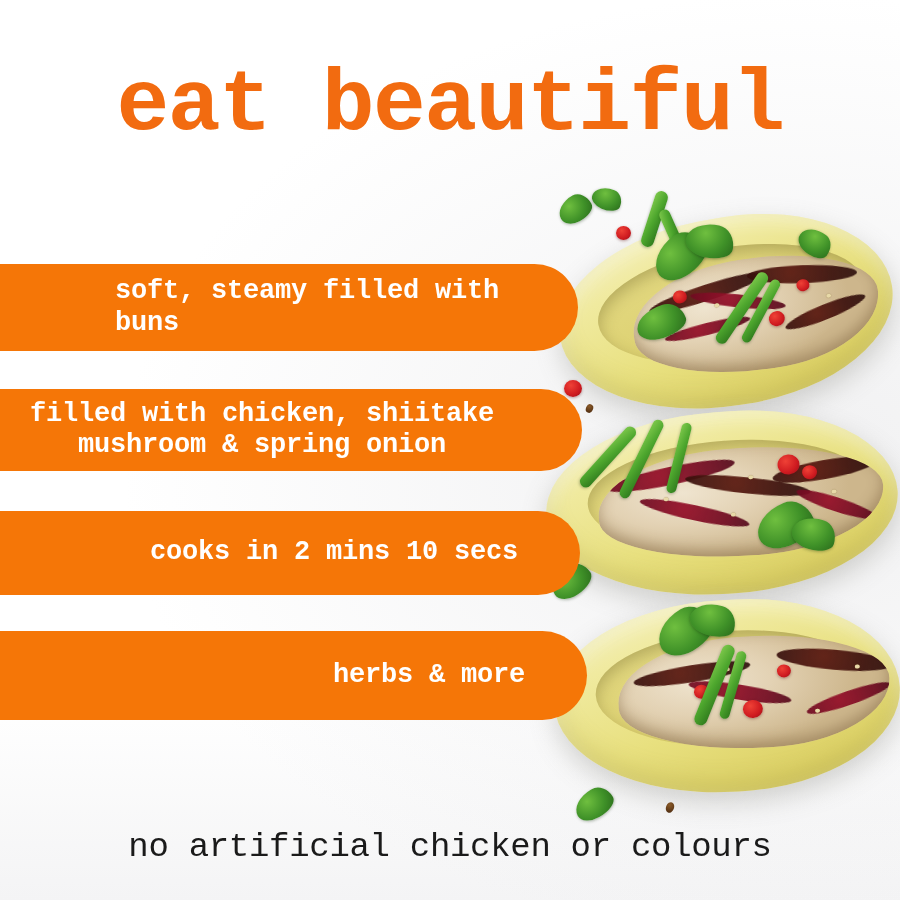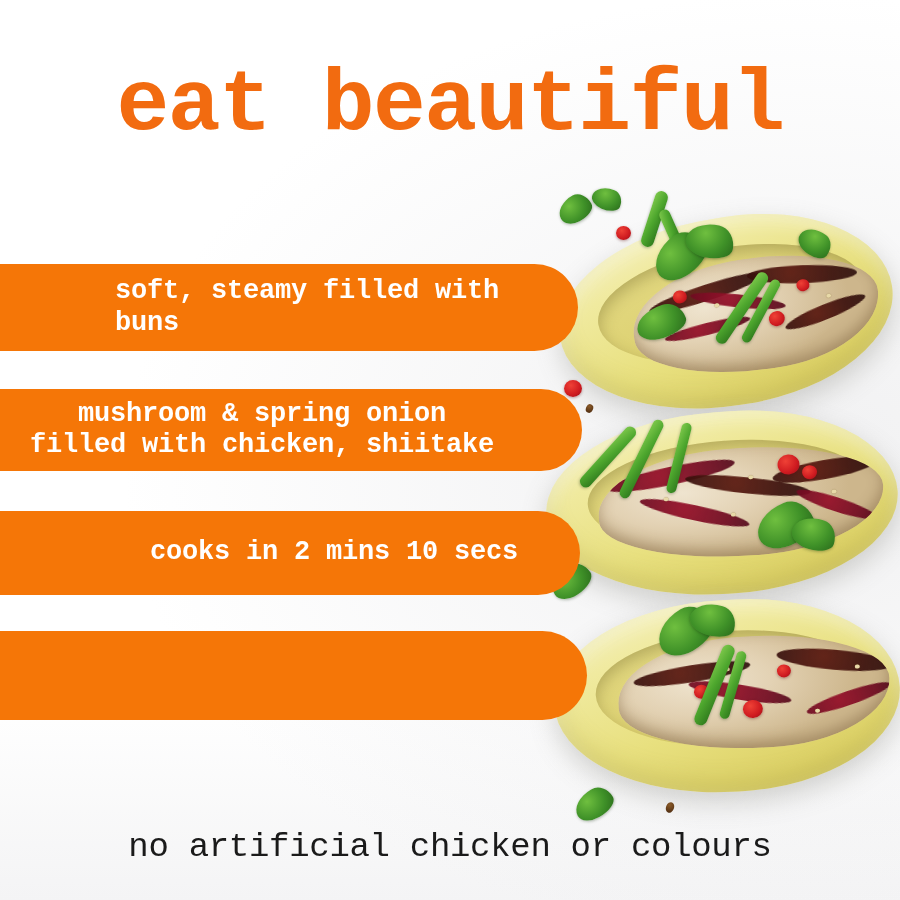--- a/index.html
+++ b/index.html
@@ -302,31 +302,32 @@
   <div class="headline">eat beautiful</div>
 
   <div class="pill" id="pill-1">
     <div class="pill-text">
       <span class="pill-line">soft, steamy filled with buns</span>
     </div>
   </div>
 
   <div class="pill" id="pill-2">
     <div class="pill-text">
+      <span class="pill-line">filled with chicken, shiitake</span>
       <span class="pill-line">mushroom &amp; spring onion</span>
-      <span class="pill-line">filled with chicken, shiitake</span>
     </div>
   </div>
 
   <div class="pill" id="pill-3">
     <div class="pill-text">
       <span class="pill-line">cooks in 2 mins 10 secs</span>
     </div>
   </div>
 
   <div class="pill" id="pill-4">
     <div class="pill-text">
+      <span class="pill-line">herbs &amp; more</span>
     </div>
   </div>
 
   <div class="footer-claim">no artificial chicken or colours</div>
 
 </div>
 
 </body></html>

